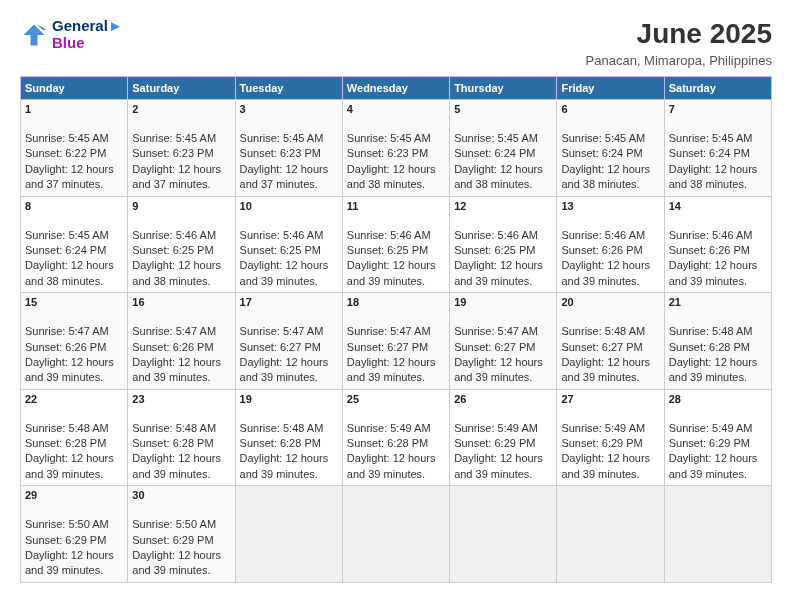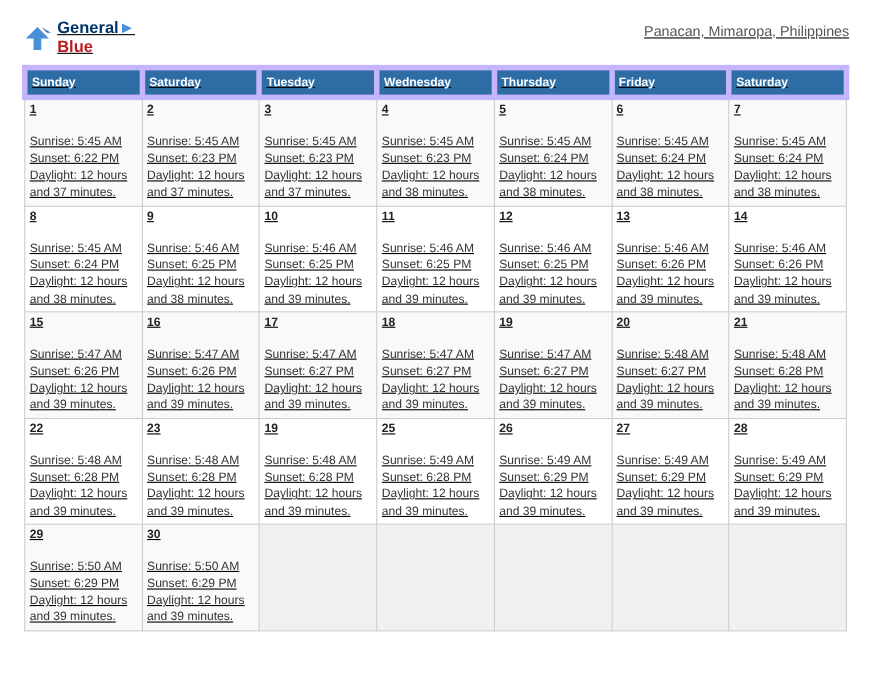--- a/index.html
+++ b/index.html
@@ -8,21 +8,20 @@
       background: #fff;
       width: 792px;
       height: 612px;
       overflow: hidden;
     }
     .page {
       width: 792px;
       height: 612px;
       padding: 18px 20px 10px 20px;
       background: #fff;
-      text-decoration: underline;
     }
     .header {
       display: flex;
       justify-content: space-between;
       align-items: flex-start;
       margin-bottom: 8px;
     }
     .logo {
       display: flex;
       align-items: center;
@@ -59,21 +58,21 @@
       border-collapse: collapse;
       font-size: 9.5px;
     }
     .calendar th {
       background: #2e6da4;
       color: #fff;
       padding: 5px 4px;
       text-align: left;
       font-size: 11px;
       font-weight: bold;
-      border: 5px solid #c4b5fd;
+      border: 1px solid #c4b5fd;
     }
     .calendar td {
       border: 1px solid #ccc;
       padding: 3px 4px;
       vertical-align: top;
       width: calc(100%/7);
       height: 78px;
       background: #fff;
     }
     .calendar tr:nth-child(odd) td {
@@ -107,24 +106,25 @@
 
 <div class="page">
   <div class="header">
     <div class="logo">
       <svg class="logo-icon" viewBox="0 0 32 32">
         <polygon points="16,4 28,16 20,16 20,28 12,28 12,16 4,16" fill="#4a90d9"></polygon>
         <polygon points="20,4 30,10 26,10" fill="#2e6da4"></polygon>
       </svg>
       <div class="logo-text">
         <div>General<span>►</span></div>
-        <div style="color:#b91c1c">Blue</div>
+        <div style="color:#a21caf">Blue</div>
       </div>
     </div>
     <div class="title-block">
+      <div class="main-title">June 2025</div>
       <div class="subtitle">Panacan, Mimaropa, Philippines</div>
     </div>
   </div>
 
   <table class="calendar">
     <thead>
       <tr>
         <th>Sunday</th>
         <th>Saturday</th>
         <th>Tuesday</th>

